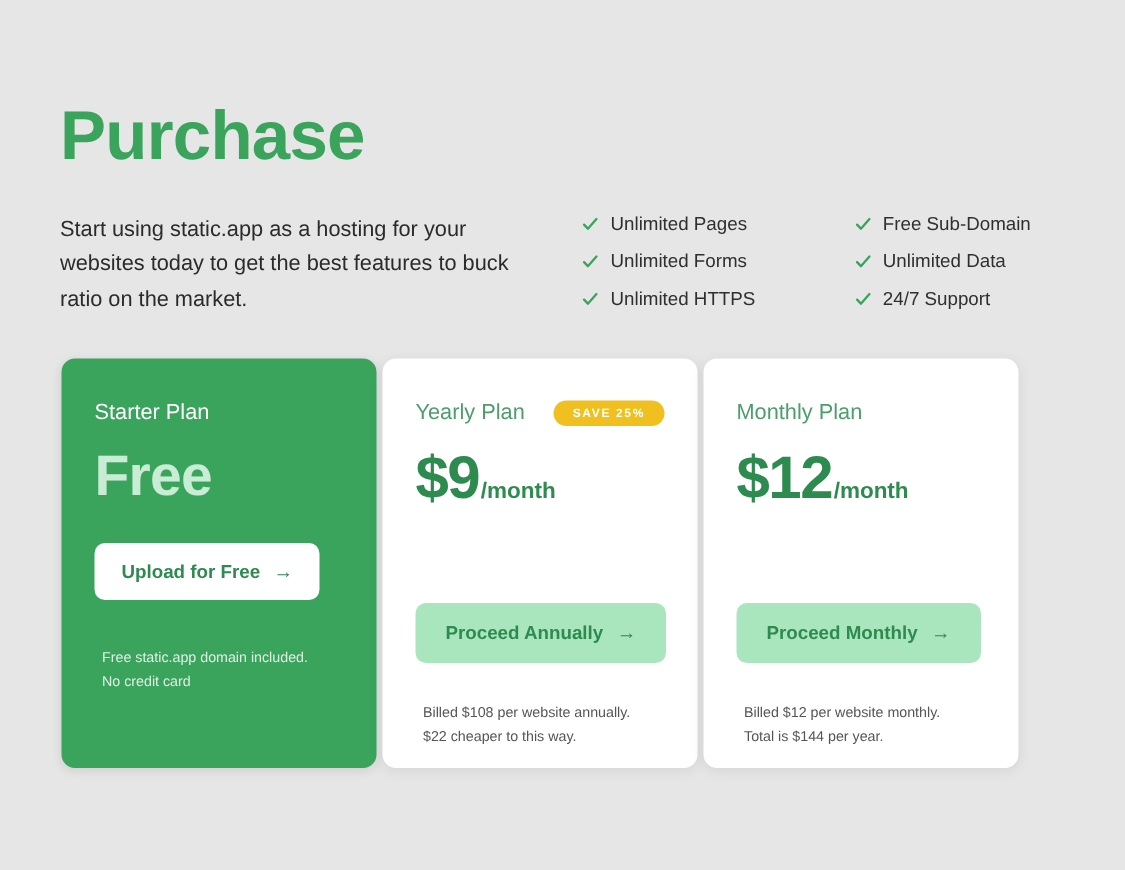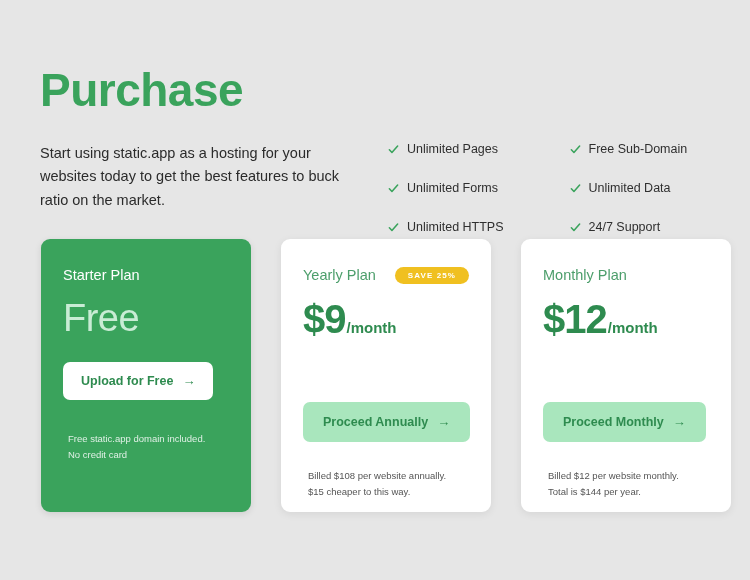--- a/index.html
+++ b/index.html
@@ -49,21 +49,21 @@
   .features {
     position: absolute;
     left: 388px;
     top: 142px;
     display: flex;
     gap: 66px;
   }
   .feature-col {
     display: flex;
     flex-direction: column;
-    gap: 24px;
+    gap: 10px;
   }
   .feature-item {
     display: flex;
     align-items: center;
     gap: 8px;
     font-size: 12.5px;
     color: #2f2f2f;
     line-height: 1.2;
   }
   .check-icon {
@@ -73,21 +73,21 @@
     display: block;
   }
   .check-icon svg { display: block; }
 
   
   .cards {
     position: absolute;
     left: 41px;
     top: 239px;
     display: flex;
-    gap: 30px;
+    gap: 4px;
   }
 
   .card {
     width: 210px;
     height: 273px;
     border-radius: 9px;
     position: relative;
     padding: 26px 22px 0 22px;
   }
 
@@ -147,21 +147,21 @@
     color: #2e8b4f;
     line-height: 1;
     margin-left: 1px;
   }
 
   .free-word {
     position: absolute;
     left: 22px;
     top: 60px;
     font-size: 38px;
-    font-weight: normal;
+    font-weight: bold;
     color: #c9ecd5;
     line-height: 1;
     letter-spacing: -0.5px;
   }
 
   
   .cta {
     position: absolute;
     left: 22px;
     top: 123px;
@@ -291,21 +291,21 @@
       <div class="price-row">
         <span class="price-main">$9</span>
         <span class="price-period">/month</span>
       </div>
       <button class="cta cta-mint">
         <span>Proceed Annually</span>
         <span class="arrow">→</span>
       </button>
       <div class="footnote">
         <div>Billed $108 per website annually.</div>
-        <div>$15 cheaper to this way.</div>
+        <div>$22 cheaper to this way.</div>
       </div>
     </div>
 
     <div class="card card-white">
       <div class="card-head">
         <span class="plan-name">Monthly Plan</span>
       </div>
       <div class="price-row">
         <span class="price-main">$12</span>
         <span class="price-period">/month</span>

